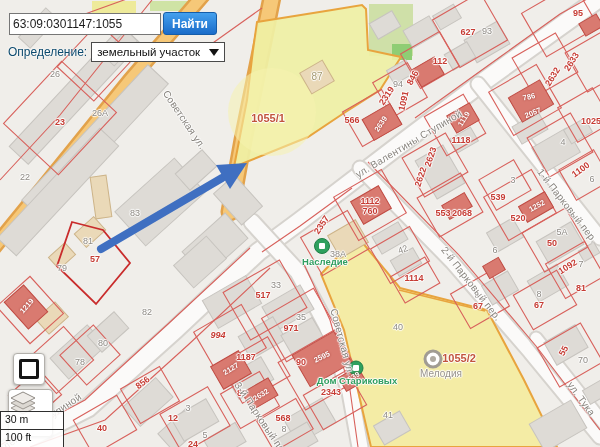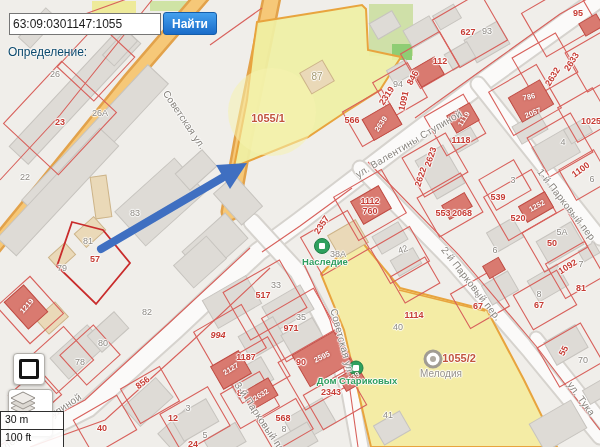--- a/index.html
+++ b/index.html
@@ -252,21 +252,21 @@
       <span class="lbl white" style="left: 464px; top: 119px; transform: translate(-50%, -50%) rotate(-58deg);">1119</span>
       <span class="lbl red halo" style="left: 431px; top: 157px; transform: translate(-50%, -50%) rotate(-72deg);">2623</span>
       <span class="lbl red halo" style="left: 421px; top: 177px; transform: translate(-50%, -50%) rotate(-72deg);">2622</span>
       <span class="lbl red halo" style="left: 370px; top: 201px; transform: translate(-50%, -50%) rotate(0deg);">1112</span>
       <span class="lbl red halo" style="left: 370px; top: 211px; transform: translate(-50%, -50%) rotate(0deg);">760</span>
       <span class="lbl red halo" style="left: 443px; top: 213px; transform: translate(-50%, -50%) rotate(0deg);">553</span>
       <span class="lbl red halo" style="left: 462px; top: 213px; transform: translate(-50%, -50%) rotate(0deg);">2068</span>
       <span class="lbl red halo" style="left: 322px; top: 225px; transform: translate(-50%, -50%) rotate(-56deg);">2357</span>
       <span class="lbl gray halo" style="left: 338px; top: 228px; transform: translate(-50%, -50%) rotate(0deg); margin-top: 26px;">38А</span>
       <span class="lbl gray halo" style="left: 403px; top: 250px; transform: translate(-50%, -50%) rotate(-20deg);">42</span>
-      <span class="lbl red halo" style="left: 414px; top: 278px; transform: translate(-50%, -50%) rotate(0deg); margin-top: 37px;">1114</span>
+      <span class="lbl red halo" style="left: 414px; top: 278px; transform: translate(-50%, -50%) rotate(0deg);">1114</span>
       <span class="lbl gray halo" style="left: 513px; top: 180px; transform: translate(-50%, -50%) rotate(0deg);">3</span>
       <span class="lbl red halo" style="left: 498px; top: 197px; transform: translate(-50%, -50%) rotate(0deg);">539</span>
       <span class="lbl red halo" style="left: 518px; top: 218px; transform: translate(-50%, -50%) rotate(0deg);">520</span>
       <span class="lbl white" style="left: 537px; top: 206px; transform: translate(-50%, -50%) rotate(-28deg);">1252</span>
       <span class="lbl gray halo" style="left: 562px; top: 232px; transform: translate(-50%, -50%) rotate(0deg);">5А</span>
       <span class="lbl red halo" style="left: 552px; top: 243px; transform: translate(-50%, -50%) rotate(0deg);">50</span>
       <span class="lbl gray halo" style="left: 495px; top: 250px; transform: translate(-50%, -50%) rotate(0deg);">6</span>
       <span class="lbl red halo" style="left: 568px; top: 267px; transform: translate(-50%, -50%) rotate(-32deg);">1092</span>
       <span class="lbl gray halo" style="left: 581px; top: 264px; transform: translate(-50%, -50%) rotate(0deg);">7</span>
       <span class="lbl red halo" style="left: 581px; top: 288px; transform: translate(-50%, -50%) rotate(0deg);">81</span>
@@ -331,20 +331,24 @@
   <svg id="arrow-svg" width="600" height="447">
     <line x1="101" y1="249" x2="222" y2="178" stroke="#3f6fc1" stroke-width="8" stroke-linecap="round"></line>
     <polygon points="247,163 230,189 216,165" fill="#3f6fc1"></polygon>
   </svg>
 
   <input class="search-input chrome" type="text" value="63:09:0301147:1055" style="">
   <button class="find-btn chrome">Найти</button>
 
   <div class="def-row chrome">
     <span class="def-label">Определение:</span>
+    <div class="def-select">
+      <span class="val">земельный участок</span>
+      <span class="chev"></span>
+    </div>
   </div>
 
   <div id="extent-btn" class="sq-btn chrome">
     <div class="frame"></div>
   </div>
 
   <div id="layers-btn" class="sq-btn chrome">
     <svg width="28" height="26" viewBox="0 0 28 26">
       <polygon points="14,12 26,18 14,24 2,18" fill="#e6e3de" stroke="#9d9892"></polygon>
       <polygon points="14,7 26,13 14,19 2,13" fill="#dcd8d2" stroke="#9d9892"></polygon>

